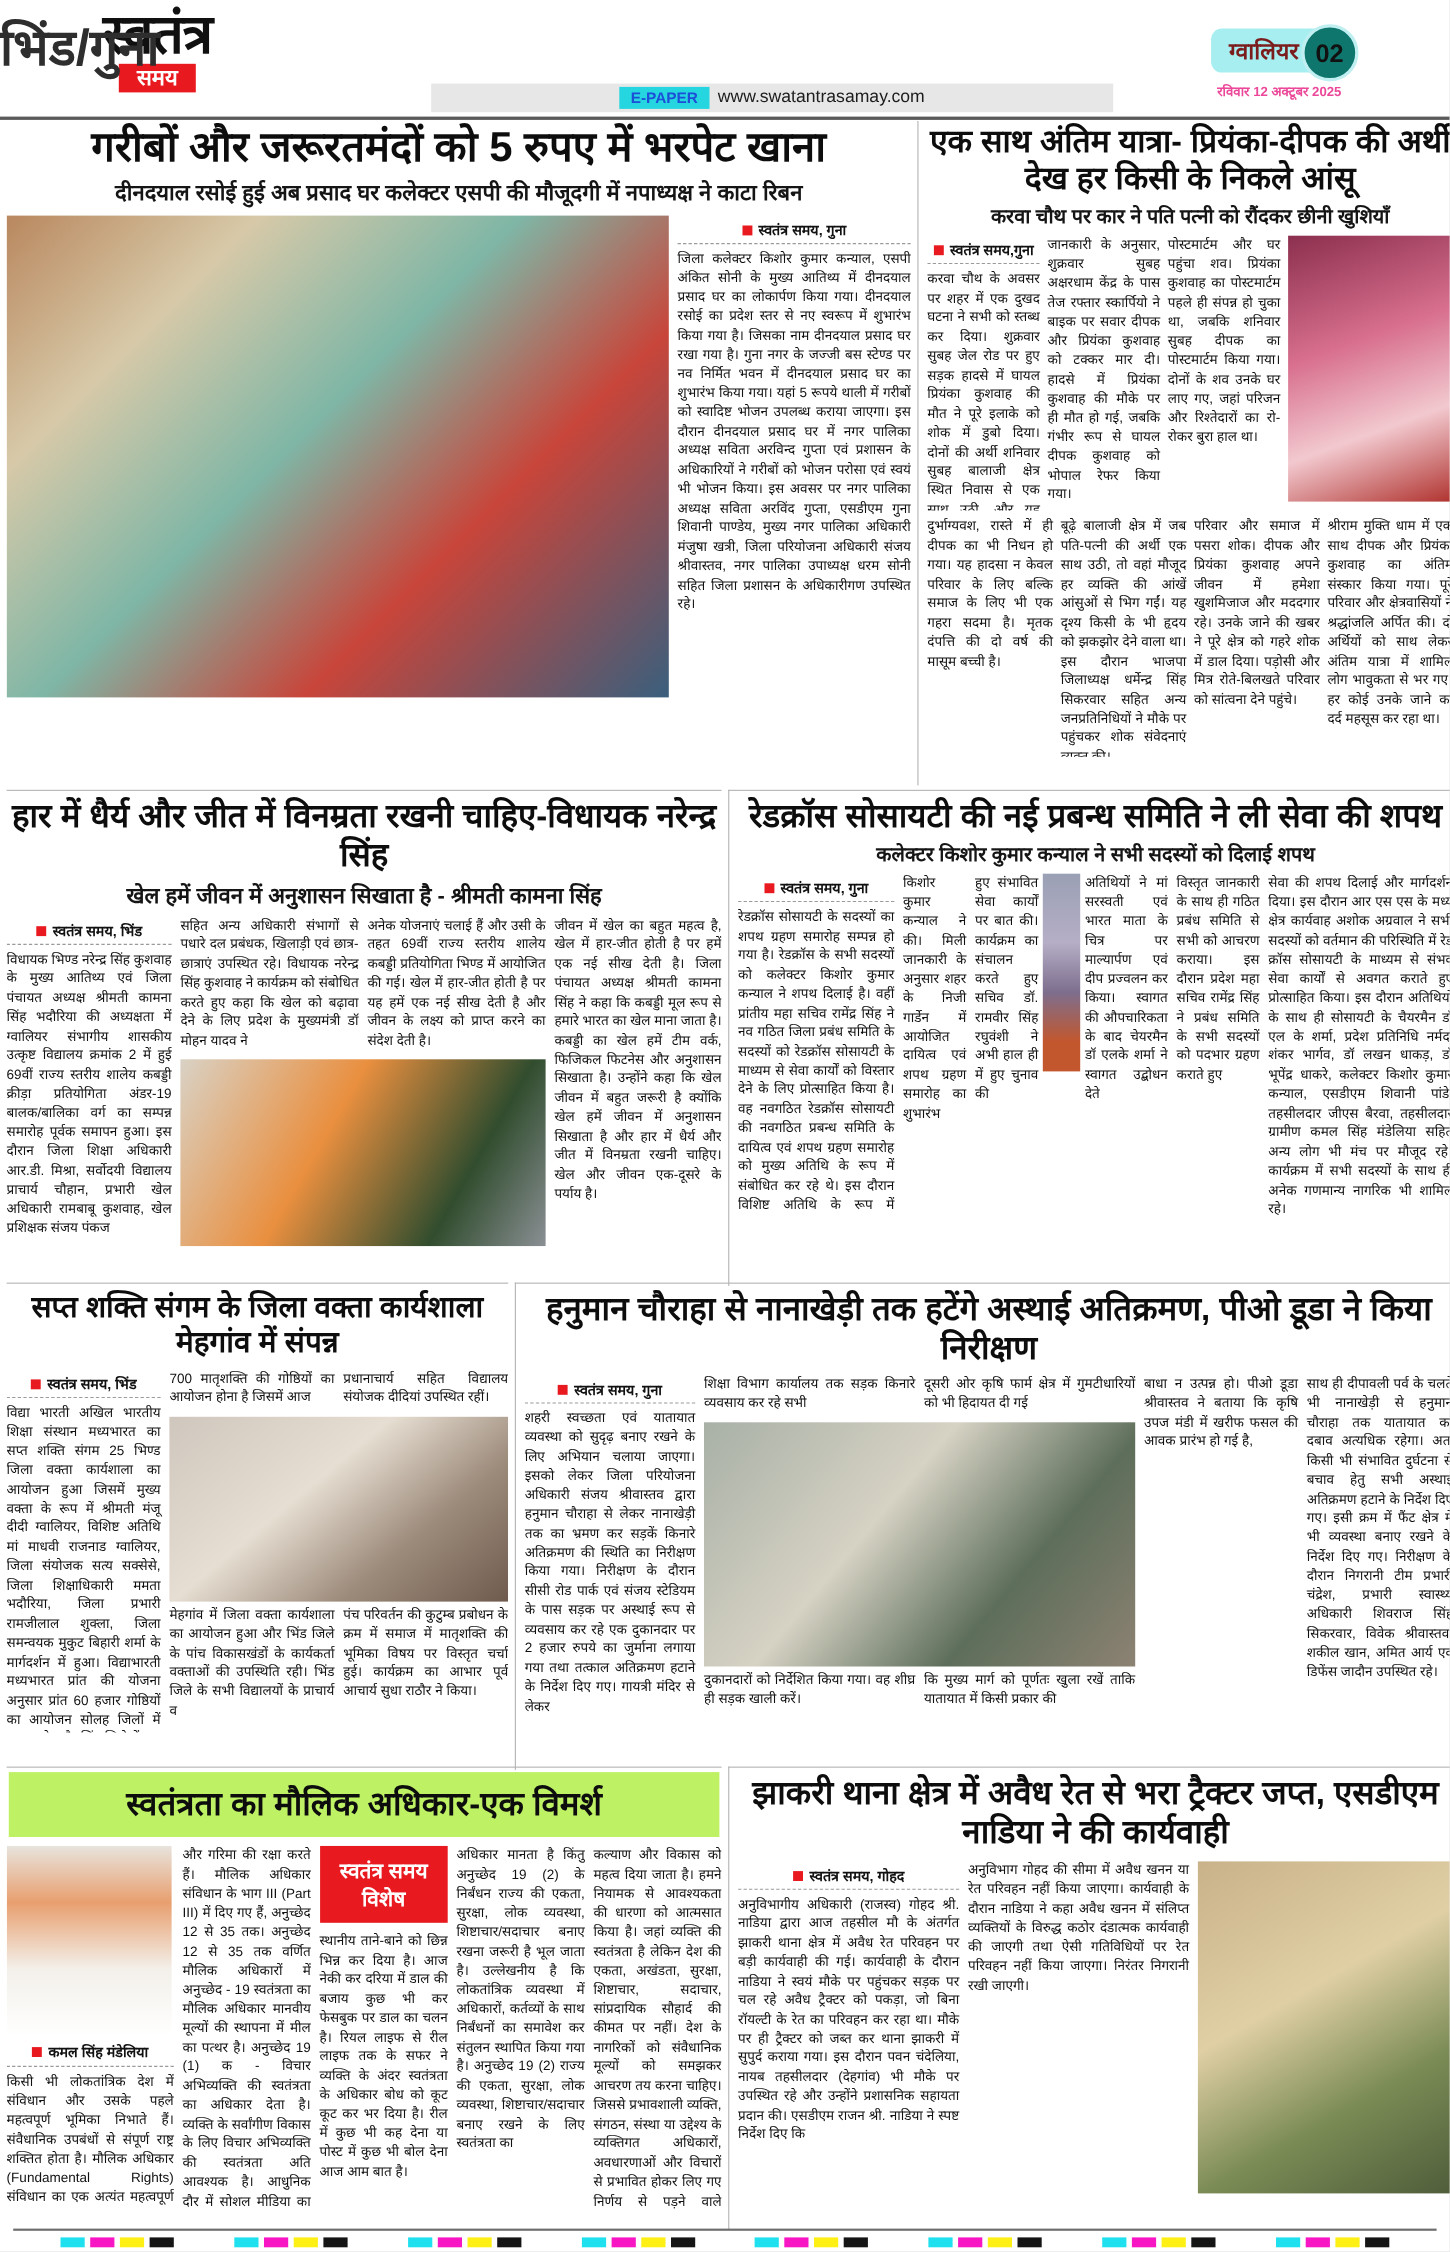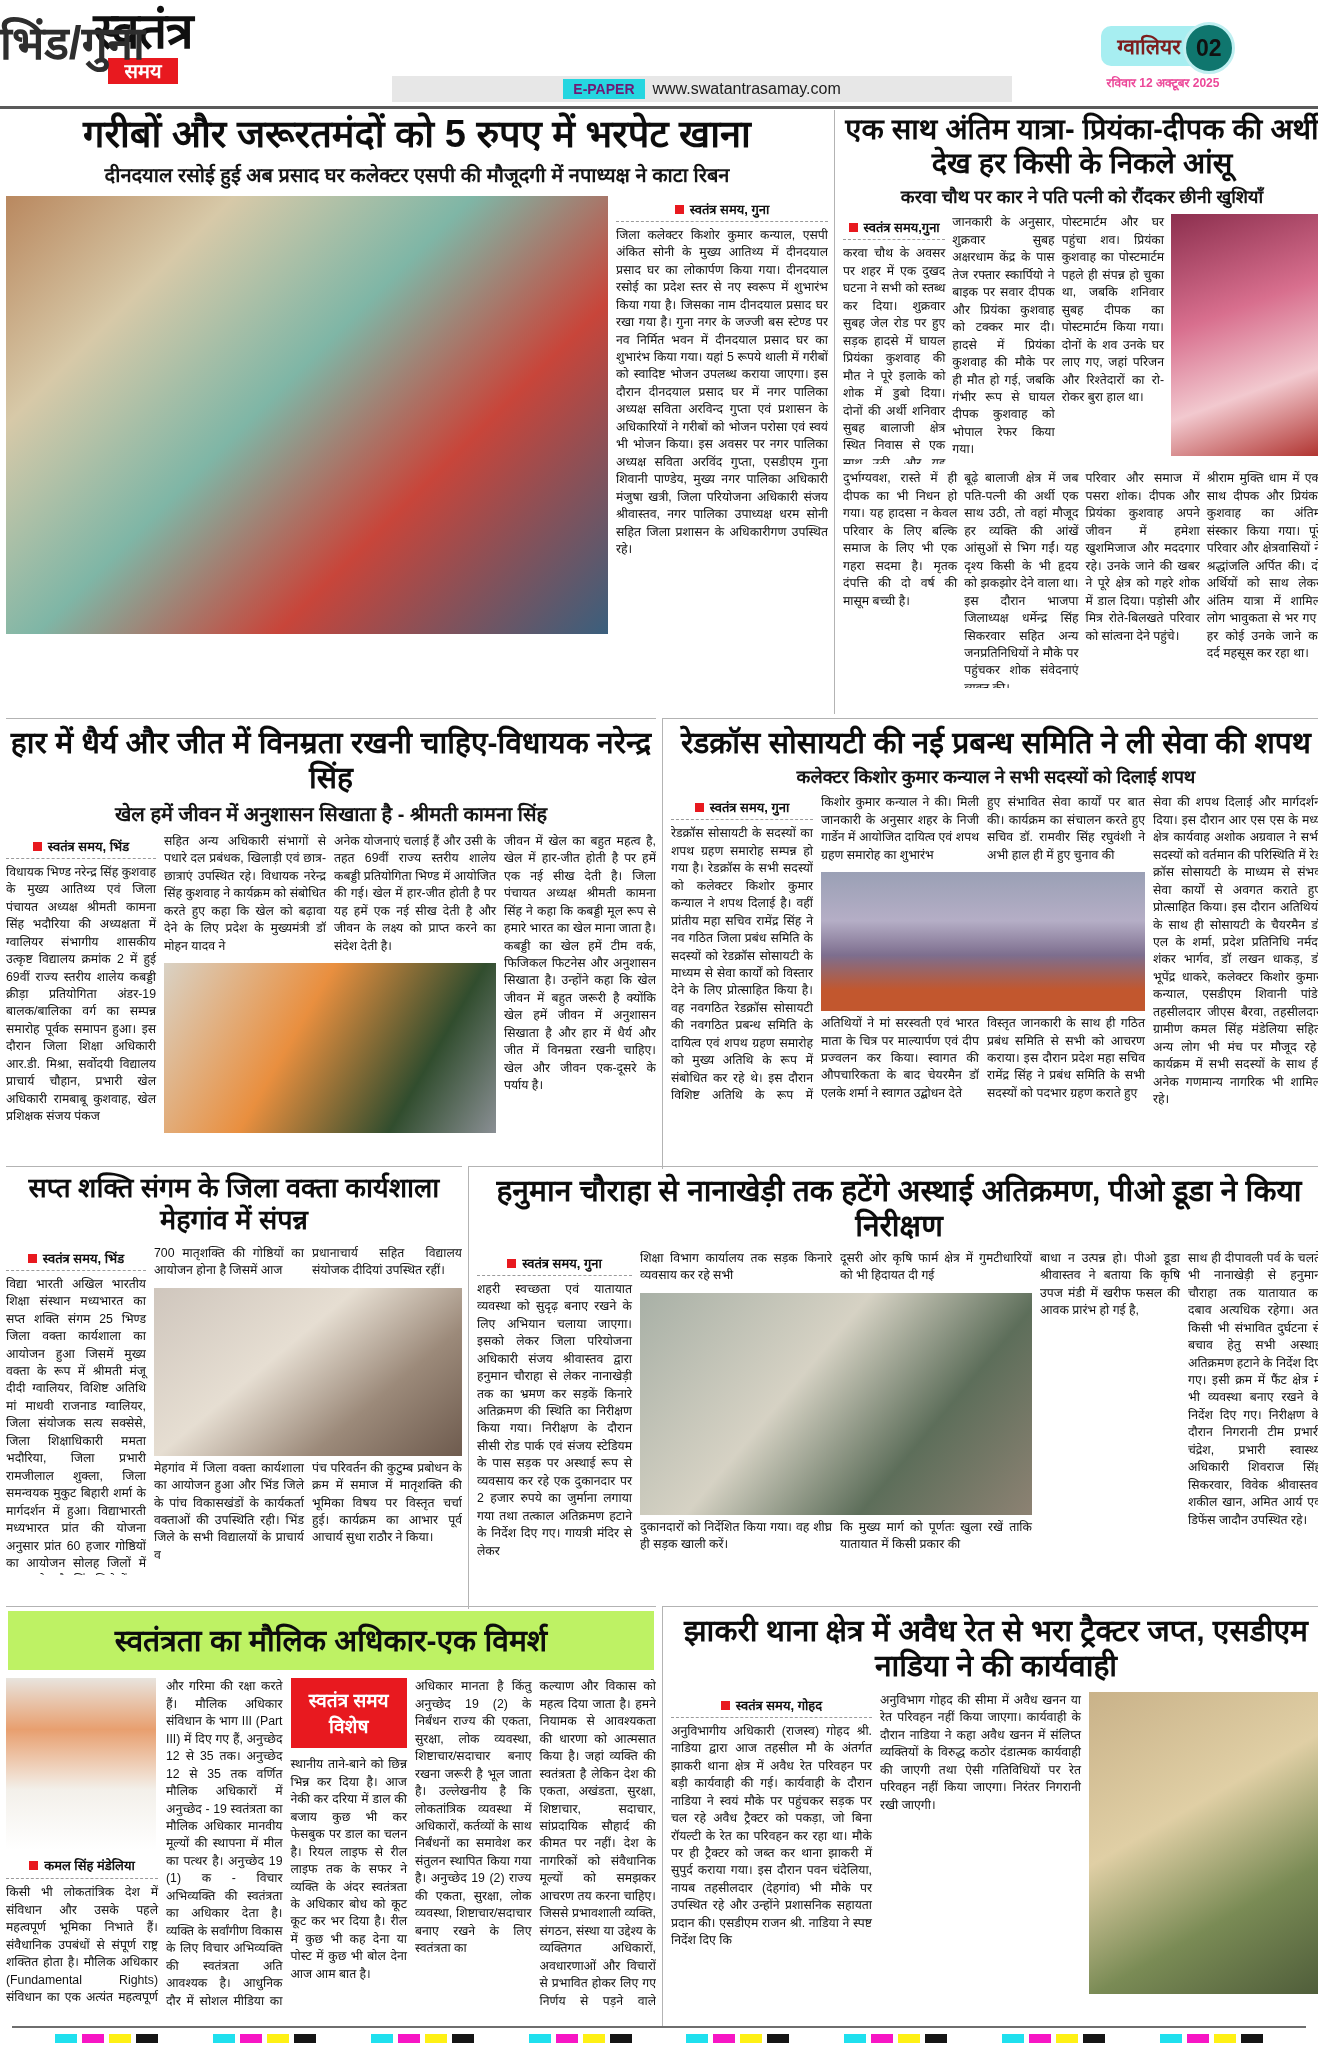--- a/index.html
+++ b/index.html
@@ -8,21 +8,21 @@
   
   .header{position:absolute;left:0;top:0;width:1318px;height:106px;border-bottom:3px solid #5a5a5a;}
   .logo{position:absolute;left:28px;top:6px;width:230px;text-align:center;}
   .logo-top{font-size:50px;font-weight:800;letter-spacing:-1px;color:#101010;line-height:1.0;}
   .logo-bottom{display:inline-block;margin-top:2px;background:#e8191f;color:#fff;font-size:20px;
                font-weight:800;padding:1px 16px;line-height:1.2;}
   .section-title{position:absolute;left:0;right:0;top:10px;text-align:left;
                  font-size:46px;font-weight:800;color:#2e2e2e;}
   .epaper-bar{position:absolute;left:392px;top:76px;width:620px;height:26px;background:#e7e7e7;
               display:flex;align-items:center;justify-content:center;gap:8px;}
-  .epaper-tag{background:#25d6e0;color:#701a75;font-weight:800;font-size:14px;padding:2px 10px;}
+  .epaper-tag{background:#25d6e0;color:#1d4ed8;font-weight:800;font-size:14px;padding:2px 10px;}
   .site{font-size:16px;color:#1c1c1c;}
   .edition{position:absolute;right:60px;top:26px;width:190px;text-align:center;}
   .edition-box{position:relative;background:#a7eef1;border-radius:10px;padding:6px 44px 6px 16px;
                display:inline-block;}
   .edition-city{font-size:21px;font-weight:800;color:#7c1d1d;}
   .page-num{position:absolute;right:-10px;top:-4px;width:46px;height:46px;border-radius:50%;
             background:#0f766e;border:3px solid #bfeff1;display:flex;align-items:center;justify-content:center;
             font-size:23px;font-weight:800;color:#111;}
   .date-line{margin-top:8px;font-size:12px;font-weight:700;color:#ec4899;}
   
@@ -62,21 +62,21 @@
   .a3-midrow{display:flex;gap:8px;}
   .a3-photo{width:100%;height:172px;
             background:linear-gradient(120deg,#d9d2c5,#e98f3f 40%,#314d2e 75%,#8a8f94);}
   .a3-c4{width:152px;flex:none;}
   
   .a4{left:662px;top:718px;width:650px;height:446px;}
   .a4 .hl{font-size:30px;}
   .a4 .sub{font-size:18px;}
   .a4-body{display:flex;gap:8px;margin-top:6px;height:312px;overflow:hidden;}
   .a4-c1{width:142px;flex:none;}
-  .a4-mid{flex:1;display:flex;flex-direction:column;gap:4px;min-width:0;}
+  .a4-mid{flex:1;display:flex;flex-direction:row;gap:4px;min-width:0;}
   .a4-midrow{display:flex;gap:8px;}
   .a4-photo{width:100%;height:180px;
             background:linear-gradient(180deg,#9aa0b5,#b5aec6 35%,#7d6e8e 60%,#c2572e 85%);}
   .a4-c4{width:168px;flex:none;}
   
   .a5{left:6px;top:1166px;width:456px;height:438px;}
   .a5 .hl{font-size:27px;}
   .a5-body{display:flex;gap:8px;margin-top:8px;height:330px;overflow:hidden;}
   .a5-c1{width:140px;flex:none;}
   .a5-mid{flex:1;display:flex;flex-direction:column;gap:4px;min-width:0;}

